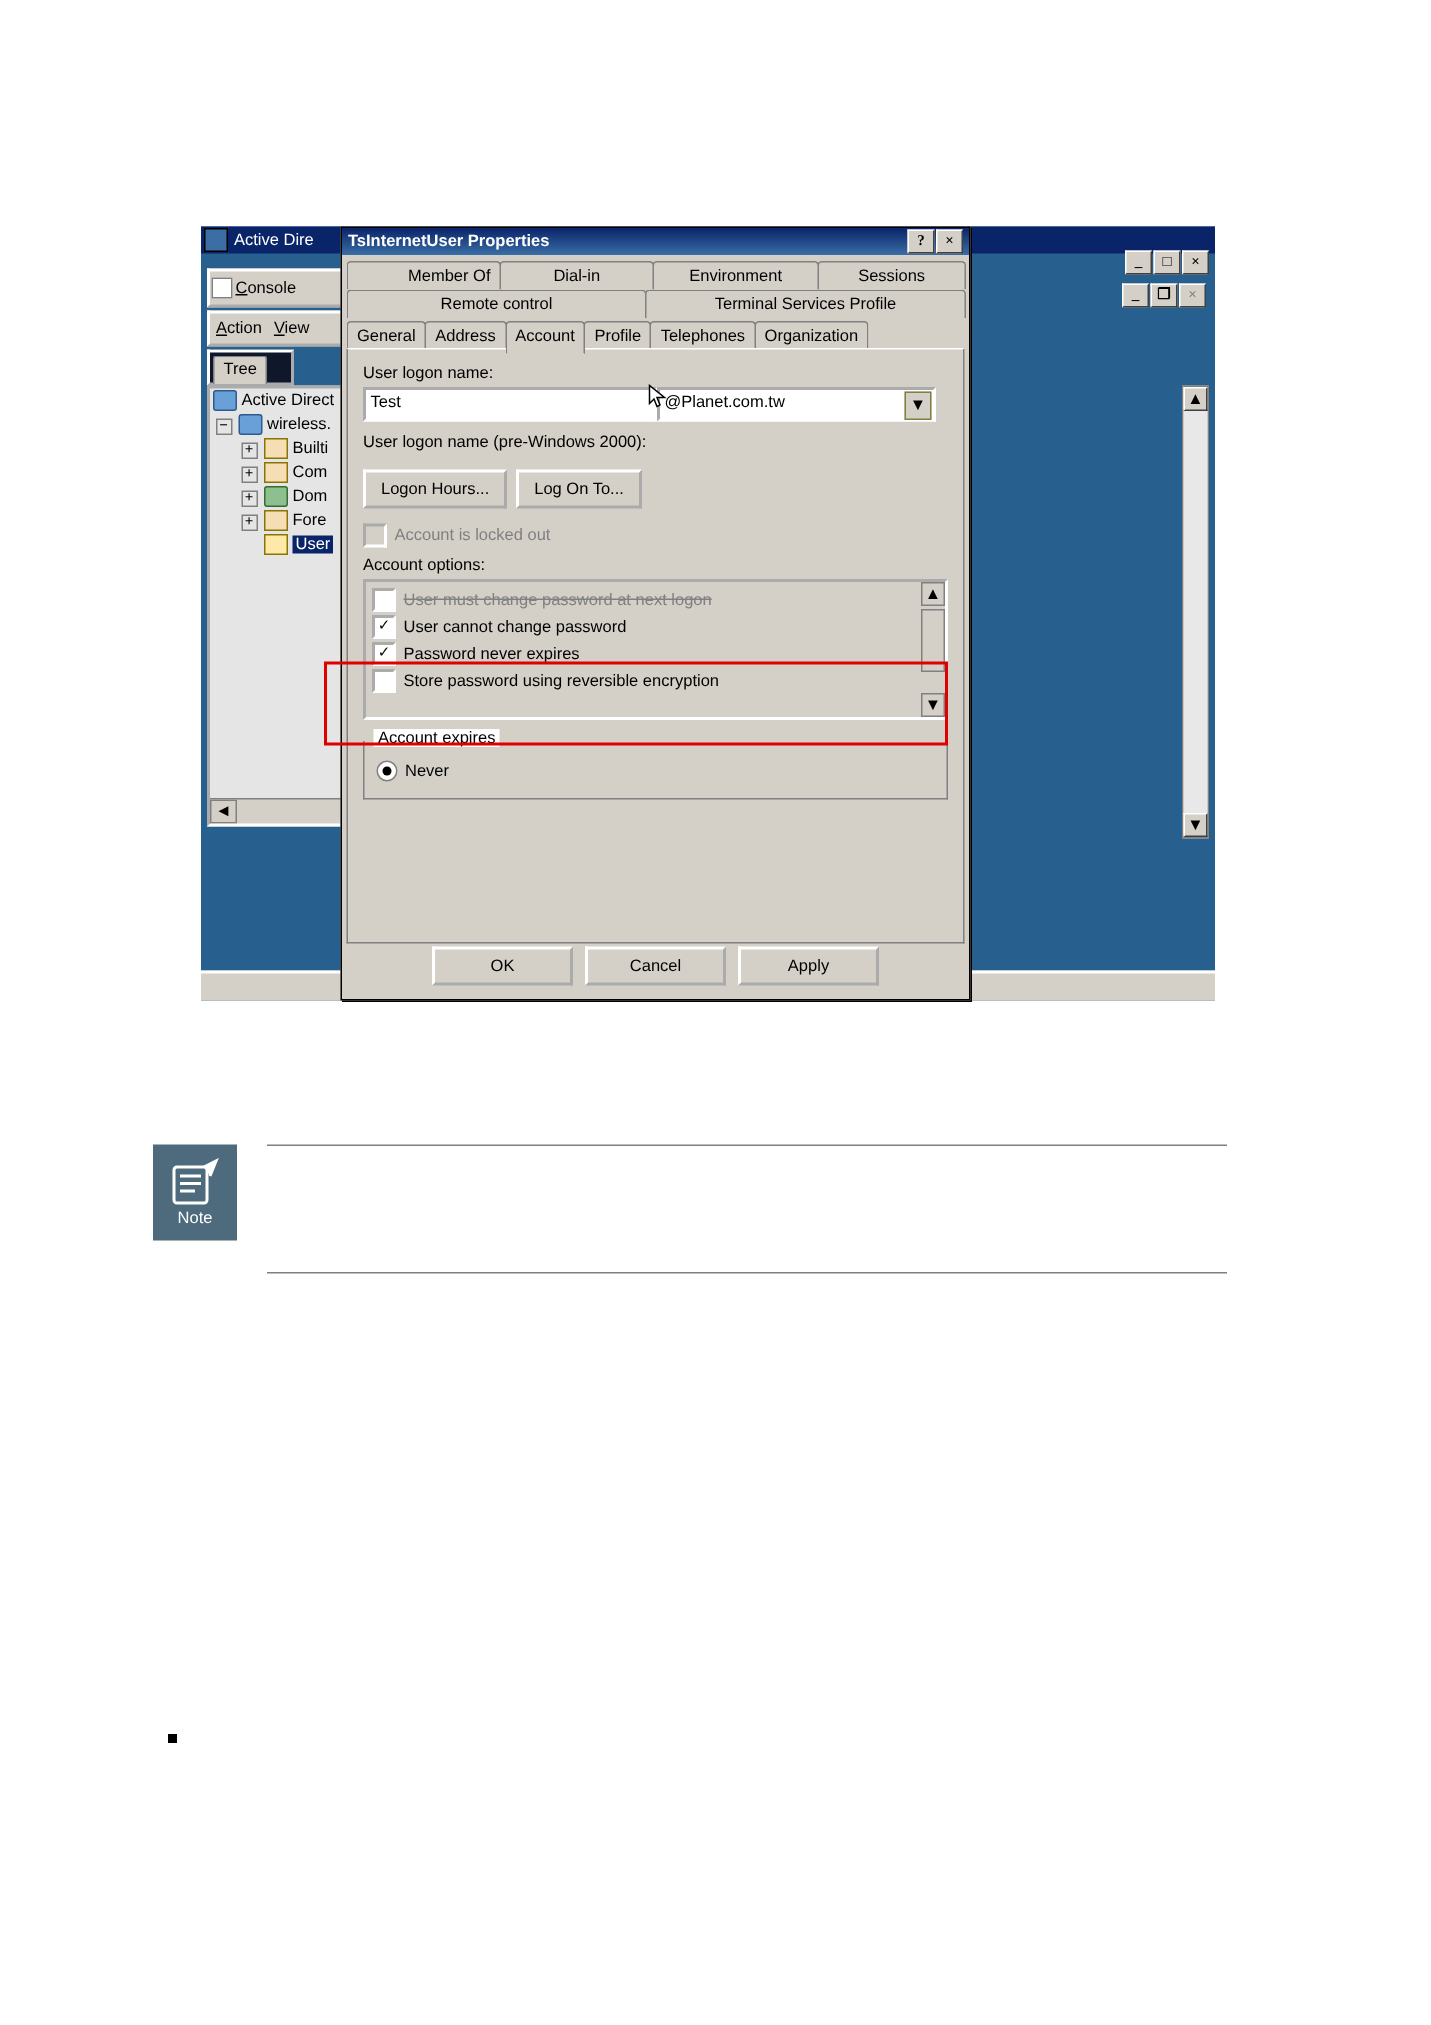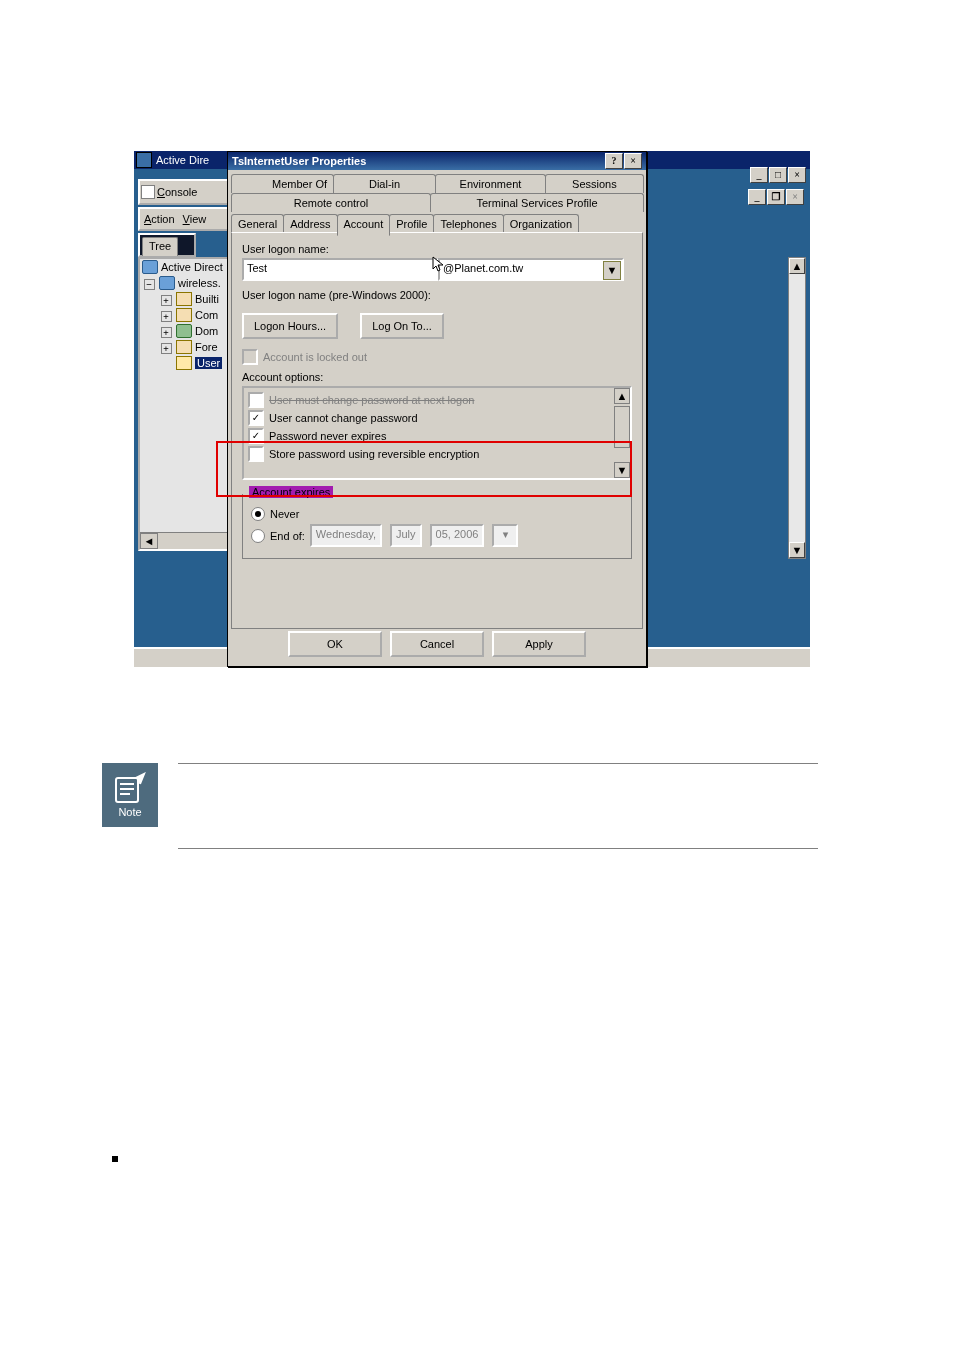--- a/index.html
+++ b/index.html
@@ -61,21 +61,21 @@
   .chk{display:flex;align-items:center;gap:5px;margin:2px 0;color:#000}
   .chk .cbox{width:12px;height:12px;background:#fff;border:2px inset #fff;display:flex;align-items:center;justify-content:center;font:10px/10px Tahoma}
   .chk.dis{color:#808080}
   .chk.dis .cbox{background:#d4d0c8}
   .optlist{border:2px inset #fff;background:#d4d0c8;height:86px;position:relative;padding:2px 18px 2px 4px;margin-top:2px}
   .optlist .vsb{position:absolute;right:0;top:0;bottom:0;width:16px;background:#d4d0c8}
   .optlist .vsb .ar{height:14px;background:#d4d0c8;border:1px solid #808080;display:flex;align-items:center;justify-content:center}
   .optlist .vsb .thumb{height:40px;background:#d4d0c8;border:1px solid #808080;margin-top:2px}
   .strike{text-decoration:line-through;color:#808080}
   .group{border:1px solid #808080;border-top:none;position:relative;padding:10px 8px 8px;margin-top:14px}
-  .group .glegend{position:absolute;left:6px;top:-8px;background:#a21caf;padding:0 3px;color:#000}
+  .group .glegend{position:absolute;left:6px;top:-8px;background:#ffffff;padding:0 3px;color:#000}
   .radio{display:flex;align-items:center;gap:5px;margin:3px 0}
   .radio .rb{width:12px;height:12px;border:1px solid #808080;border-radius:50%;background:#fff;display:flex;align-items:center;justify-content:center}
   .radio .rb.sel::after{content:"";width:6px;height:6px;border-radius:50%;background:#000}
   .date{display:inline-flex;gap:8px;color:#808080}
   .date .dseg{border:2px inset #fff;background:#efefef;height:19px;line-height:17px;padding:0 4px}
   .dlg .footer{position:absolute;left:0;right:0;bottom:4px;height:28px;display:flex;justify-content:center;gap:8px}
   
   .cursor{position:absolute;left:204px;top:104px;width:14px;height:18px;pointer-events:none}
   
   .redbox{position:absolute;border:2px solid #e00000;pointer-events:none}
@@ -222,21 +222,21 @@
             <div class="row2">
               <div class="inp" style="width:186px">Test</div>
               <div class="inp combo" style="width:176px">
                 <span>@Planet.com.tw</span>
                 <div class="cbtn">▼</div>
               </div>
             </div>
 
             <span class="lbl" style="margin-top:8px">User logon name (pre-Windows 2000):</span>
 
-            <div style="margin-top:12px;display:flex;gap:22px">
+            <div style="margin-top:12px;display:flex;gap:6px">
               <div class="btn">Logon Hours...</div>
               <div class="btn">Log On To...</div>
             </div>
 
             <div class="chk dis" style="margin-top:10px">
               <div class="cbox"></div>
               <span>Account is locked out</span>
             </div>
 
             <span class="lbl" style="margin-top:6px">Account options:</span>
@@ -262,30 +262,20 @@
                 <div class="thumb"></div>
                 <div class="ar" style="position:absolute;bottom:0;left:0;right:0">▼</div>
               </div>
             </div>
 
             <div class="group">
               <span class="glegend">Account expires</span>
               <div class="radio">
                 <div class="rb sel"></div>
                 <span>Never</span>
-              </div>
-              <div class="radio">
-                <div class="rb"></div>
-                <span>End of:</span>
-                <span class="date">
-                  <span class="dseg">Wednesday,</span>
-                  <span class="dseg">July</span>
-                  <span class="dseg">05, 2006</span>
-                  <span class="dseg" style="width:14px;text-align:center;color:#808080">▾</span>
-                </span>
               </div>
             </div>
           </div>
 
           <div class="footer">
             <div class="btn" style="width:70px;justify-content:center">OK</div>
             <div class="btn" style="width:70px;justify-content:center">Cancel</div>
             <div class="btn" style="width:70px;justify-content:center">Apply</div>
           </div>
         </div>

